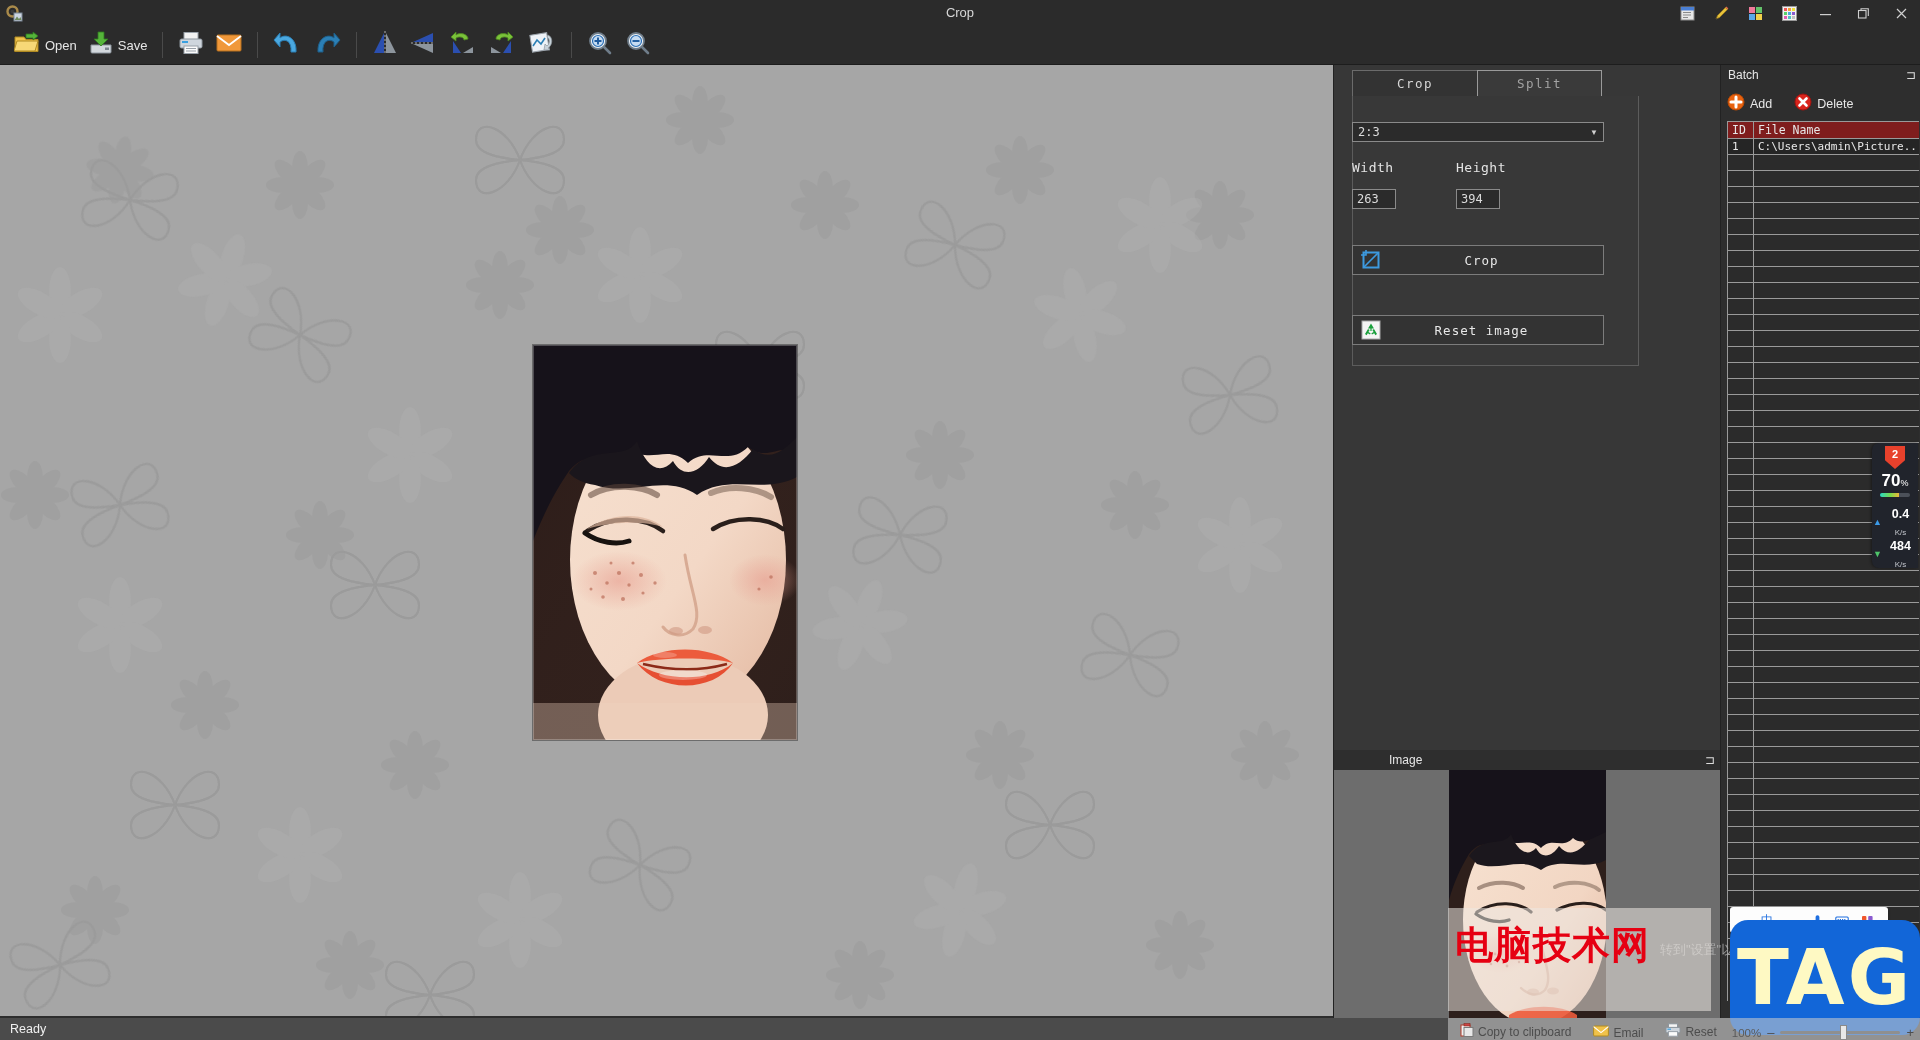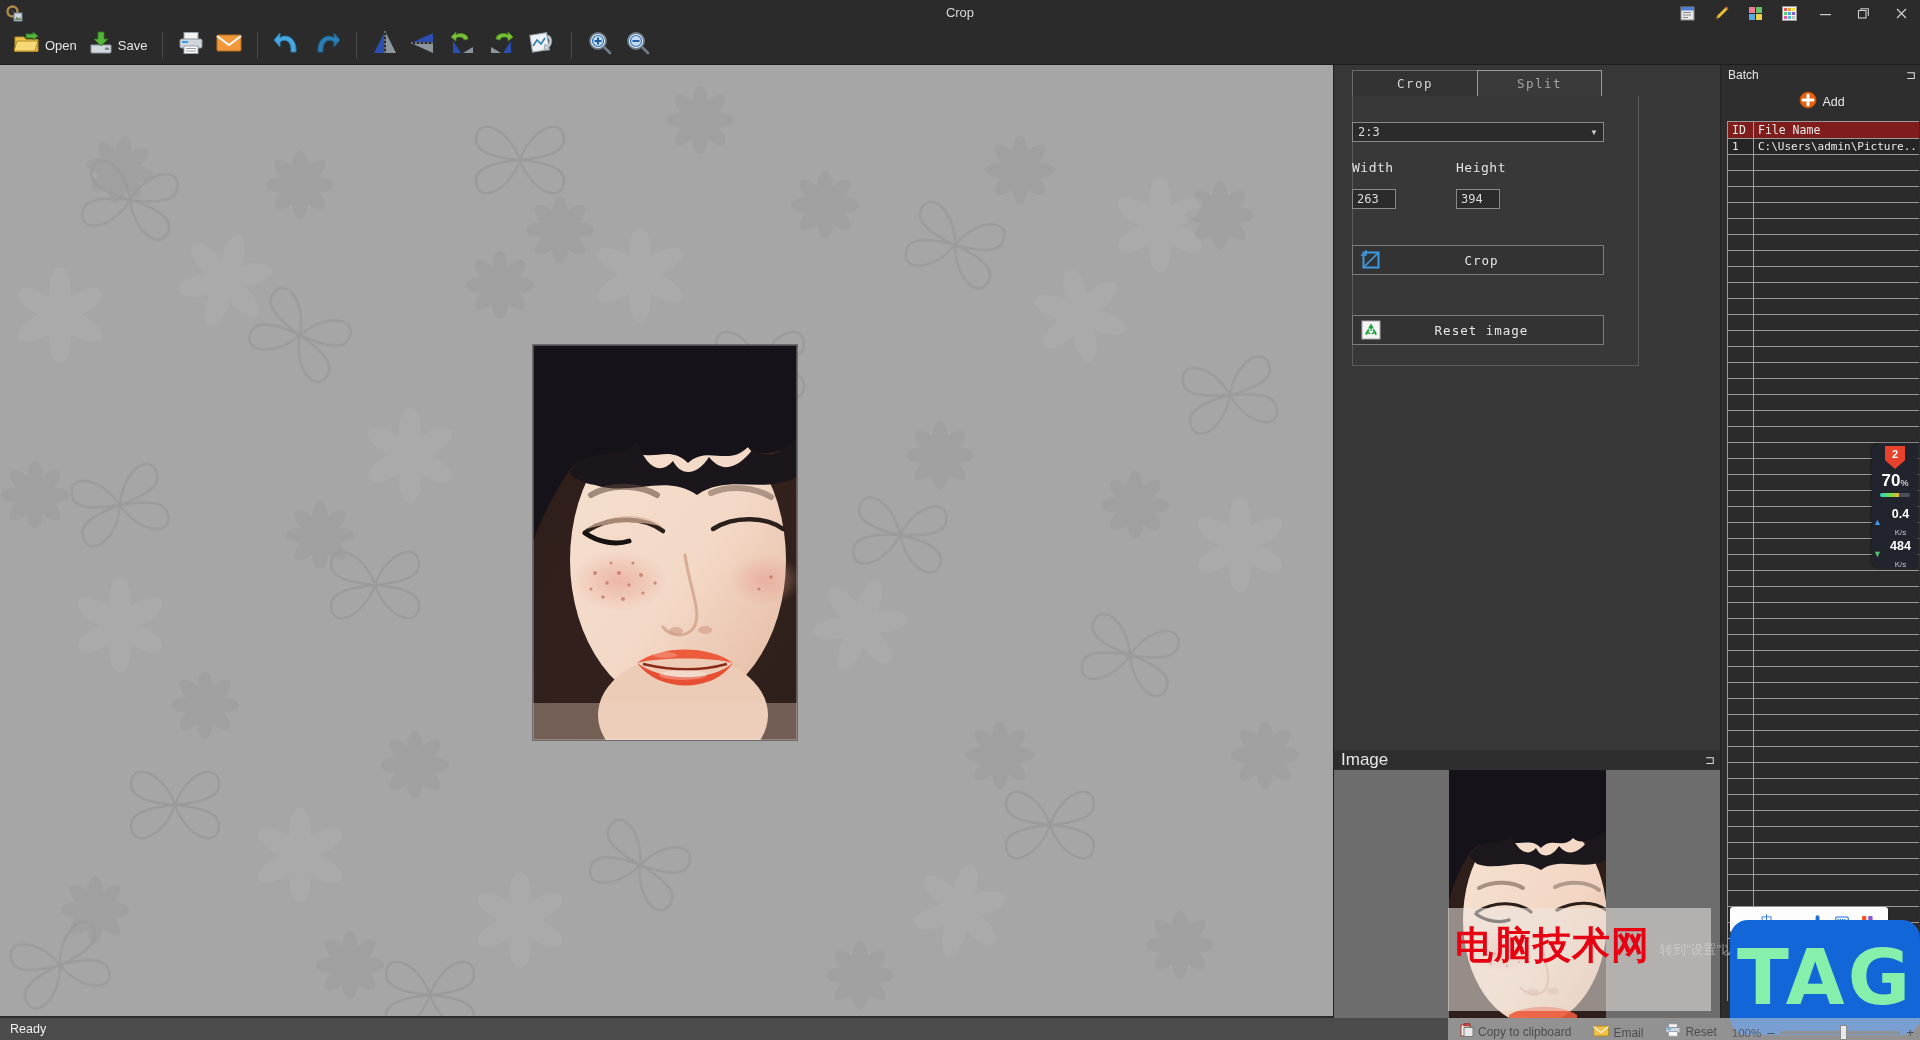--- a/index.html
+++ b/index.html
@@ -172,21 +172,21 @@
     position: absolute; left: 1333px; top: 750px;
     width: 387px; height: 270px;
     background: #6d6d6d;
     border-left: 1px solid #222;
   }
   .dock-head {
     position: absolute; left: 0; top: 0; width: 387px; height: 20px;
     background: #2e2e2e;
     display: flex; align-items: center;
   }
-  .dock-head .dtitle { color: #e6e6e6; font-size: 17px; padding-left: 7px; }
+  .dock-head .dtitle { color: #e6e6e6; font-size: 12px; padding-left: 7px; margin-left: 48px; }
   .dock-head .dots { flex: 1; height: 1px; margin: 0 8px;
     background-image: radial-gradient(circle, #8d8d8d 0.8px, transparent 0.8px);
     background-size: 4px 4px; background-position: 0 0; }
   .dock-head .pin { width: 22px; text-align: center; color: #dcdcdc; font-size: 12px; }
   .dock-body {
     position: absolute; left: 0; top: 20px; width: 387px; height: 250px;
     background: #6d6d6d; overflow: hidden;
   }
   .preview-img {
     position: absolute; left: 115px; top: 0px;
@@ -204,21 +204,21 @@
     position: absolute; left: 0; top: 0; width: 200px; height: 20px;
     display: flex; align-items: center;
   }
   .batch-head .btitle { color: #e6e6e6; font-size: 12px; padding-left: 7px; }
   .batch-head .dots { flex: 1; height: 1px; margin: 0 8px;
     background-image: radial-gradient(circle, #8d8d8d 0.8px, transparent 0.8px);
     background-size: 4px 4px; }
   .batch-head .pin { width: 20px; text-align: center; color: #dcdcdc; font-size: 12px; }
   .batch-tools {
     position: absolute; left: 6px; top: 26px; width: 190px; height: 26px;
-    display: flex; align-items: center; gap: 18px; flex-direction: column;
+    display: flex; gap: 18px;
   }
   .bt-item { display: flex; align-items: center; gap: 5px; }
   .bt-item .lbl { color: #e8e8e8; font-size: 12.5px; }
   .batch-table {
     position: absolute; left: 6px; top: 56px; width: 192px; height: 880px;
     border-top: 1px solid #9a9a9a; border-left: 1px solid #9a9a9a;
     background: #2b2b2b;
   }
   .bt-row { display: flex; height: 16px; }
   .bt-row .c1 {
@@ -295,21 +295,21 @@
     position: absolute; left: 1452px; top: 990px;
     font-family: "DejaVu Serif", serif;
     font-size: 30px; color: #1734c4; white-space: nowrap;
   }
   .tag-logo {
     position: absolute; left: 1730px; top: 920px;
     width: 190px; height: 115px;
     background: #1266d8;
     border-radius: 18px;
     display: flex; align-items: center; justify-content: center;
-    color: #86efac; font-size: 76px; font-weight: bold;
+    color: #fef9c3; font-size: 76px; font-weight: bold;
     letter-spacing: 3px;
     font-family: "DejaVu Sans", sans-serif;
   }
   .winact {
     position: absolute; left: 1660px; top: 940px; width: 240px;
     color: #b9b9b9; font-size: 13px; line-height: 1.5;
     text-align: left; opacity: .75;
   }
   .ime-bar {
     position: absolute; left: 1730px; top: 907px;

